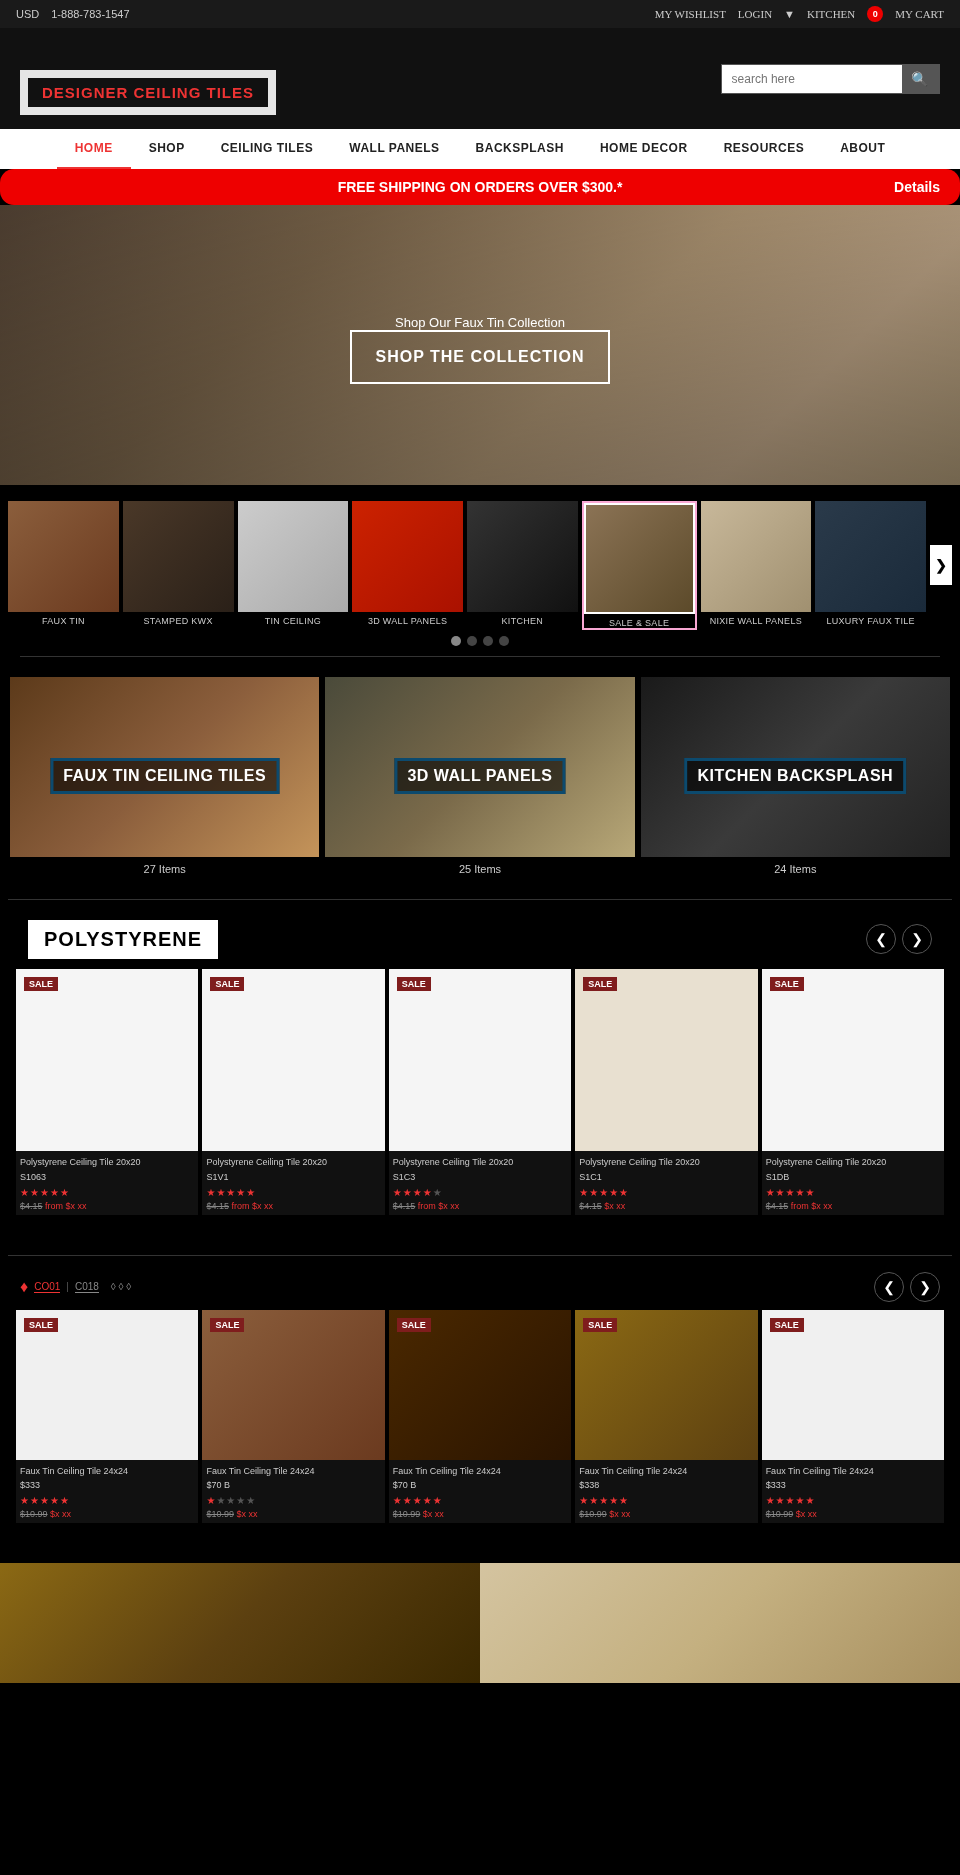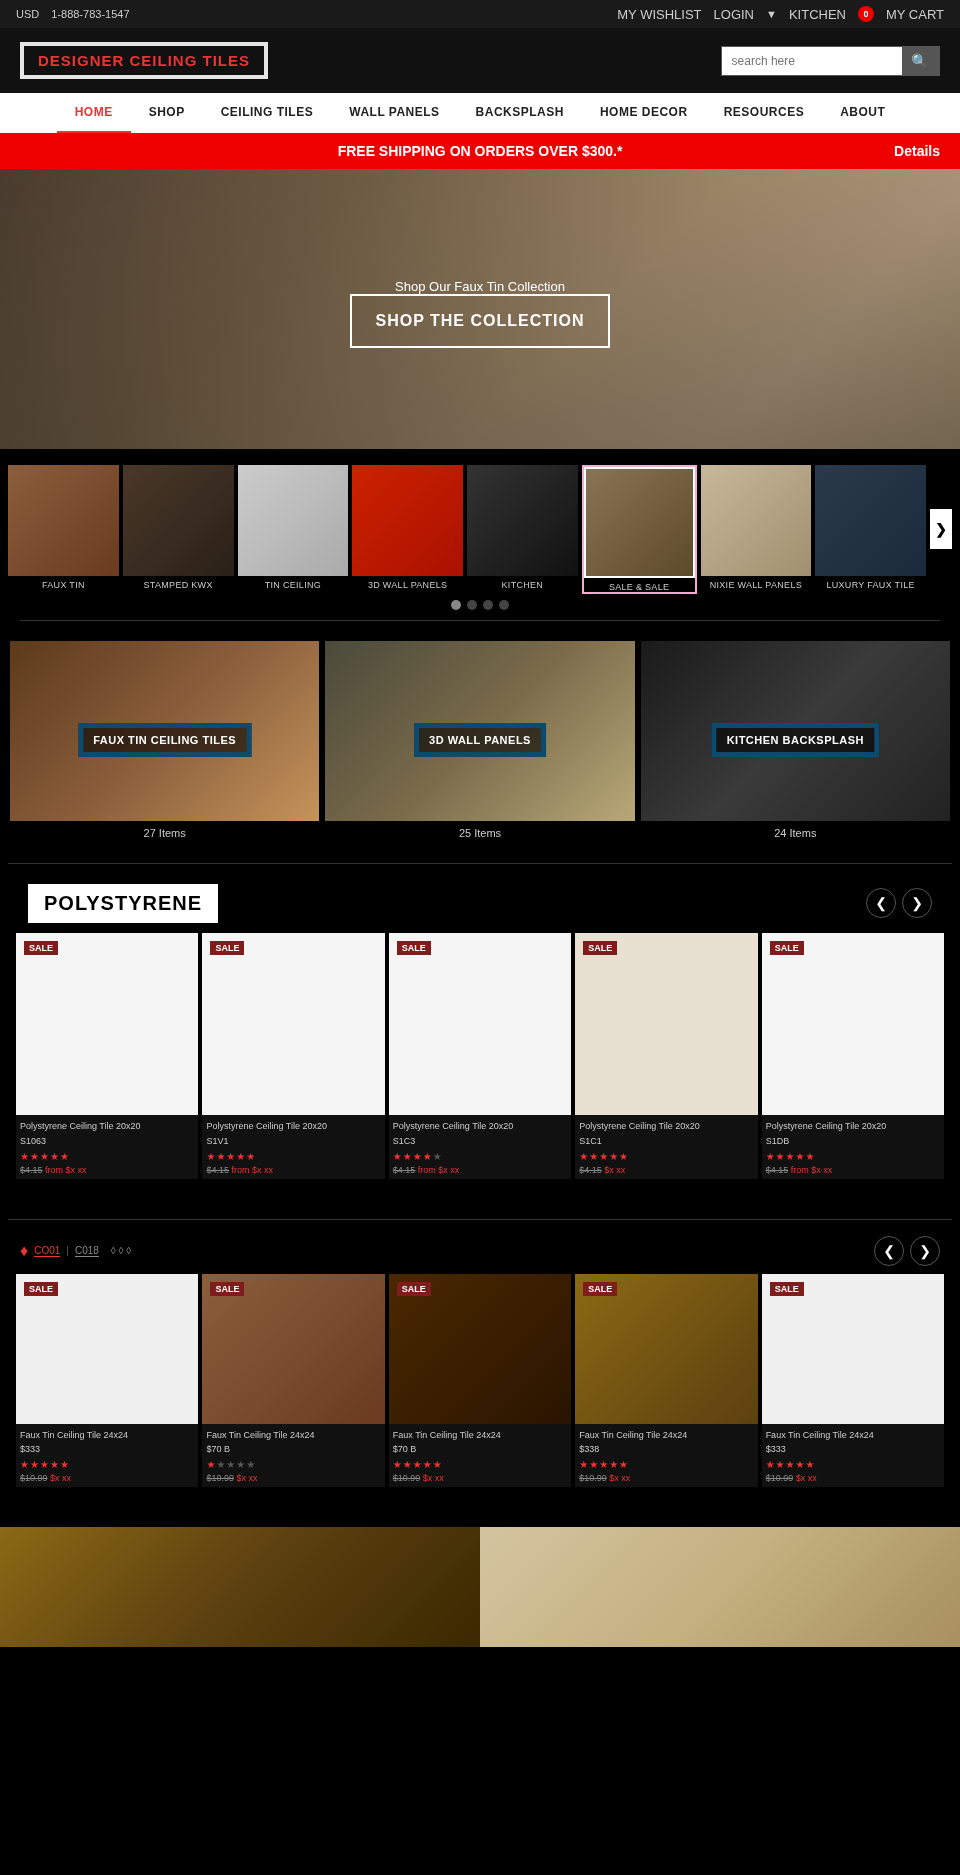--- a/index.html
+++ b/index.html
@@ -10,46 +10,47 @@
       background: #1a1a1a;
       display: flex;
       justify-content: space-between;
       align-items: center;
       padding: 6px 16px;
       font-size: 11px;
       color: #ccc;
     }
     .top-bar-left { display: flex; gap: 12px; }
     .top-bar-right { display: flex; align-items: center; gap: 12px; }
-    .top-bar-right a { color: #ccc; text-decoration: none; font-size: 13px; }
+    .top-bar-right a { color: #ccc; text-decoration: none; font-size: 11px; font-family: Liberation Serif, serif; }
     .cart-badge {
       background: #e00;
       color: #fff;
       border-radius: 50%;
       width: 16px; height: 16px;
       display: inline-flex; align-items: center; justify-content: center;
       font-size: 9px; font-weight: bold;
     }
 
     
     .header {
       background: #111;
       display: flex;
       justify-content: space-between;
       align-items: center;
       padding: 14px 20px;
     }
     .logo-box {
-      border: 4px solid #e5e5e5;
+      border: 8px solid #e5e5e5;
       padding: 6px 14px;
       color: #e33;
       font-size: 15px;
       font-weight: bold;
       letter-spacing: 1px;
       text-transform: uppercase;
+      margin-top: 28px;
     }
     .search-box {
       display: flex;
       border: 1px solid #555;
       overflow: hidden;
     }
     .search-box input {
       background: #fff;
       border: none;
       padding: 6px 10px;
@@ -86,20 +87,21 @@
     .nav a.active { border-bottom: 2px solid #e33; color: #e33; }
 
     
     .banner-strip {
       background: #e00;
       display: flex;
       justify-content: center;
       align-items: center;
       padding: 10px 20px;
       position: relative;
+      border-radius: 14px;
     }
     .banner-strip span {
       color: #fff;
       font-size: 14px;
       font-weight: bold;
       text-align: center;
     }
     .banner-details {
       position: absolute;
       right: 20px;
@@ -220,24 +222,24 @@
       background: linear-gradient(135deg, #4a4a3a 0%, #7a6a4a 50%, #b8a878 100%);
     }
     .feat-img-3 {
       background: linear-gradient(135deg, #1a1a1a 0%, #3a3a3a 50%, #222 100%);
     }
     .feat-cat-label {
       position: absolute;
       top: 50%;
       left: 50%;
       transform: translate(-50%, -50%);
-      border: 5px solid #0c4a6e;
+      border: 3px solid #0c4a6e;
       background: rgba(0,0,0,0.6);
       color: #fff;
-      font-size: 11px;
+      font-size: 16px;
       font-weight: bold;
       padding: 6px 10px;
       text-align: center;
       white-space: nowrap;
       letter-spacing: 0.5px;
     }
     .feat-cat-count {
       text-align: center;
       font-size: 11px;
       color: #ccc;

